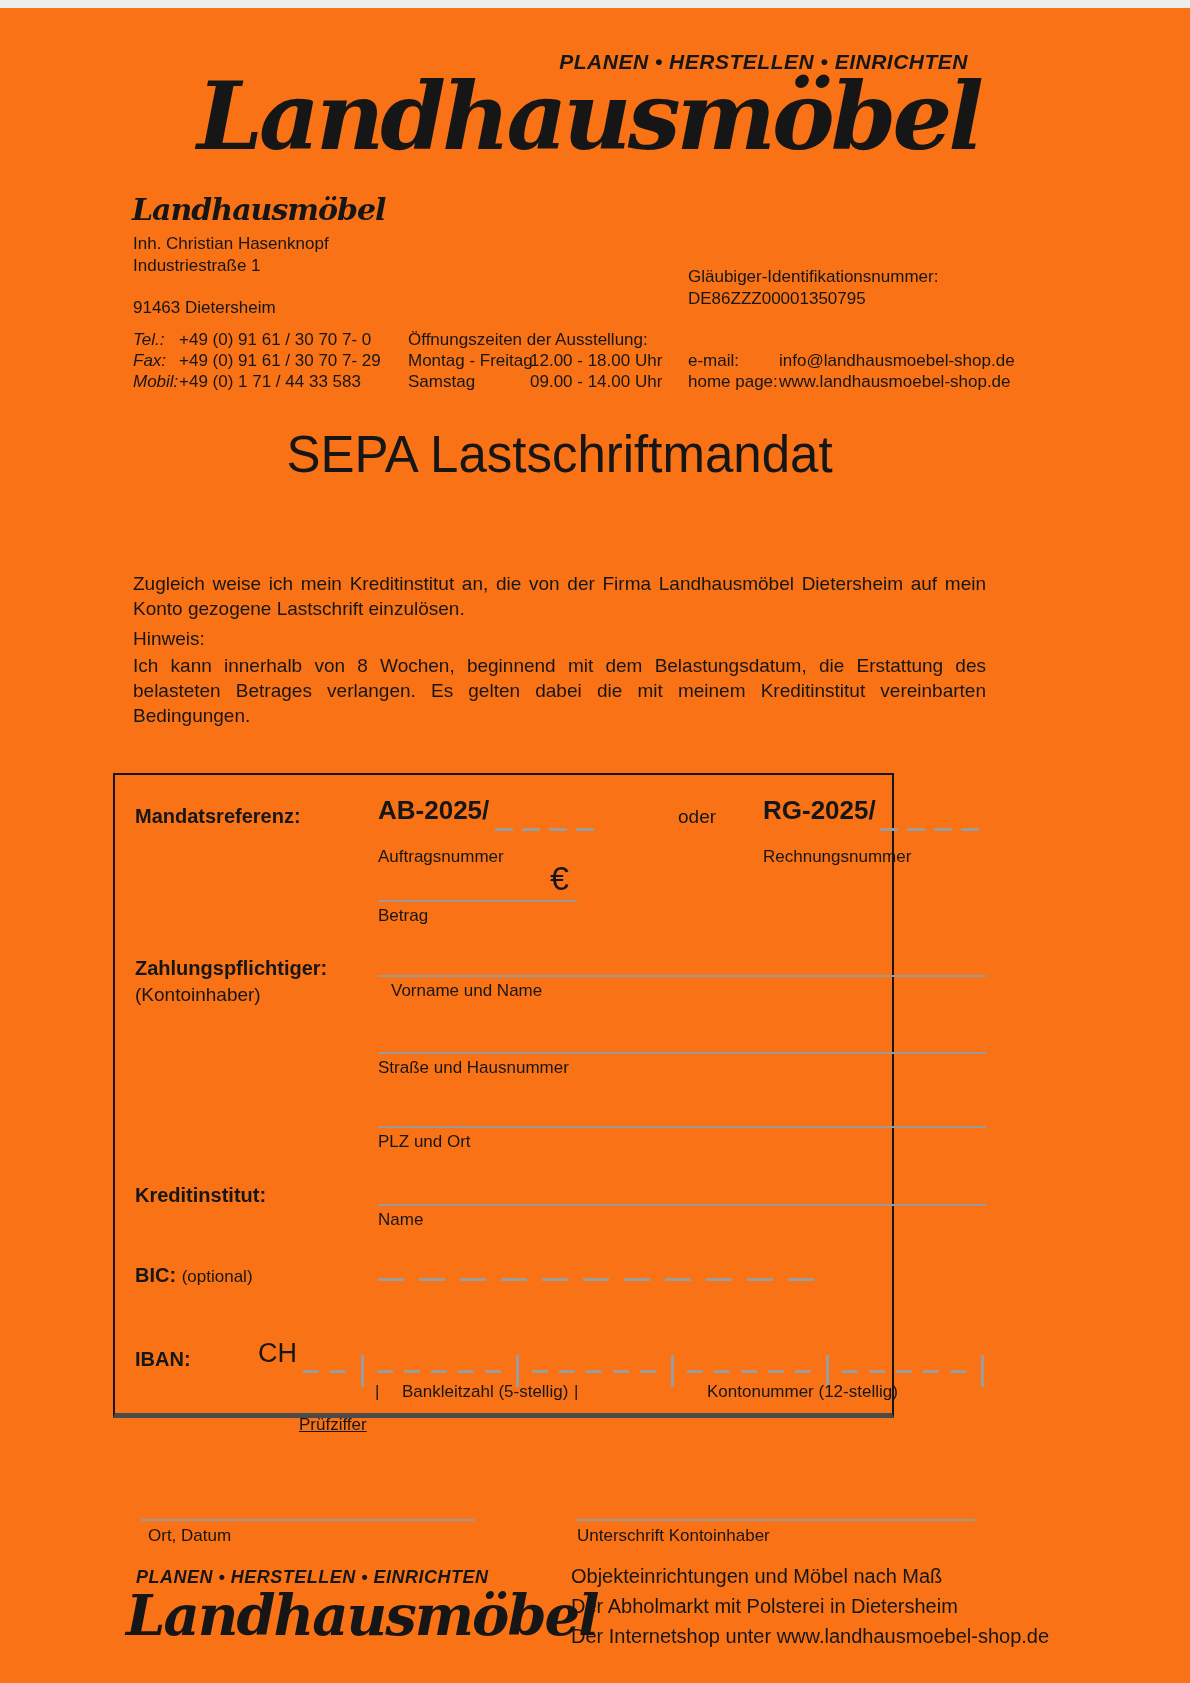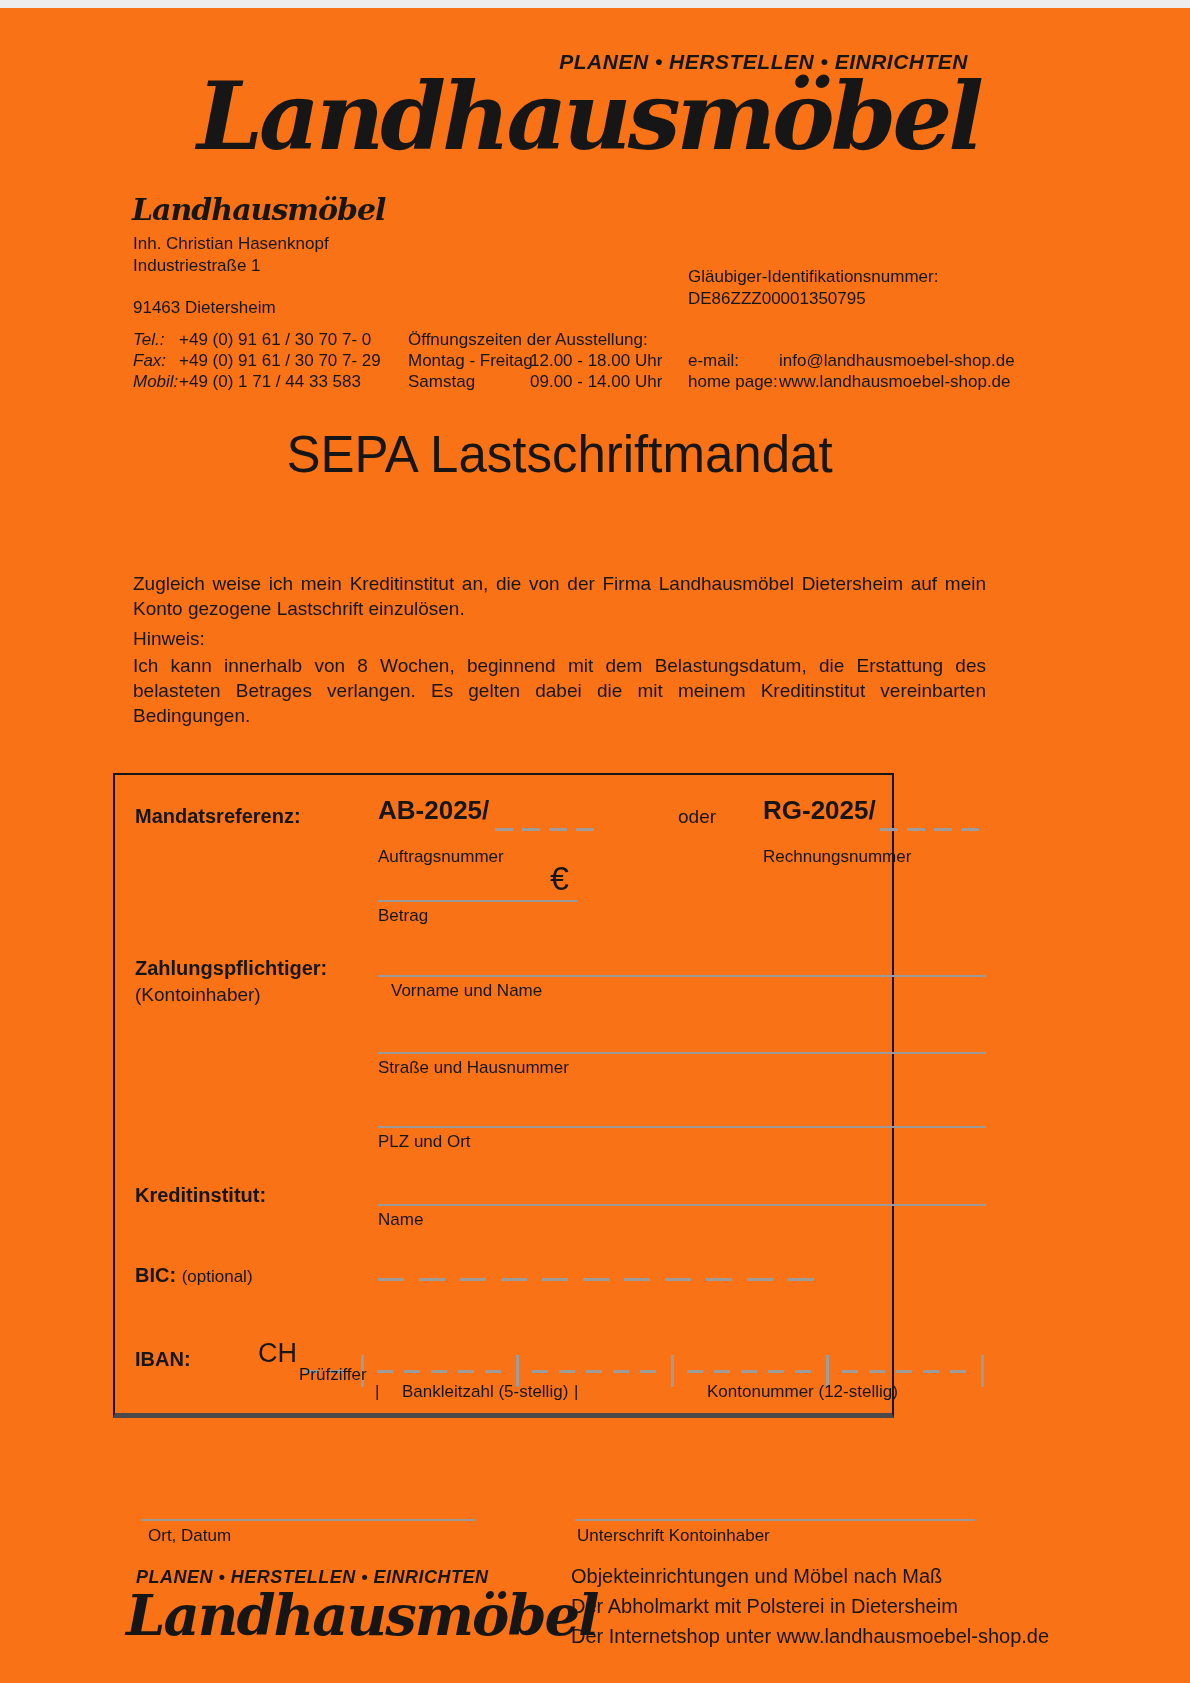--- a/index.html
+++ b/index.html
@@ -75,21 +75,21 @@
   .f-bank-caption { left:263px; top:435px; }
 
   .f-bic-label { left:20px; top:489px; font-size:20px; white-space:nowrap; }
   .f-bic-label b { font-weight:bold; }
   .f-bic-note { font-size:17px; font-weight:normal; }
   .f-bic-blanks { left:263px; top:494px; }
 
   .f-iban-label   { left:20px;  top:573px; }
   .f-iban-country { left:143px; top:563px; font-size:27px; }
   .f-iban-blanks  { left:188px; top:580px; line-height:30px; width:692px; overflow:hidden; white-space:nowrap; }
-  .cap-check   { left:184px; top:590px; }
+  .cap-check   { left:184px; top:640px;text-decoration:underline; }
   .cap-sep1    { left:260px; top:607px; }
   .cap-blz     { left:287px; top:607px; }
   .cap-sep2    { left:459px; top:607px; }
   .cap-account { left:592px; top:607px; }
 
   
   .blanks { line-height:20px; white-space:nowrap; }
   .blanks .dash { display:inline-block; height:3px; background:#9c9c9c; vertical-align:middle; }
   .f-order-blanks .dash, .f-invoice-blanks .dash { width:18px; margin-right:9px; }
   .f-bic-blanks .dash { width:26px; margin-right:15px; }

